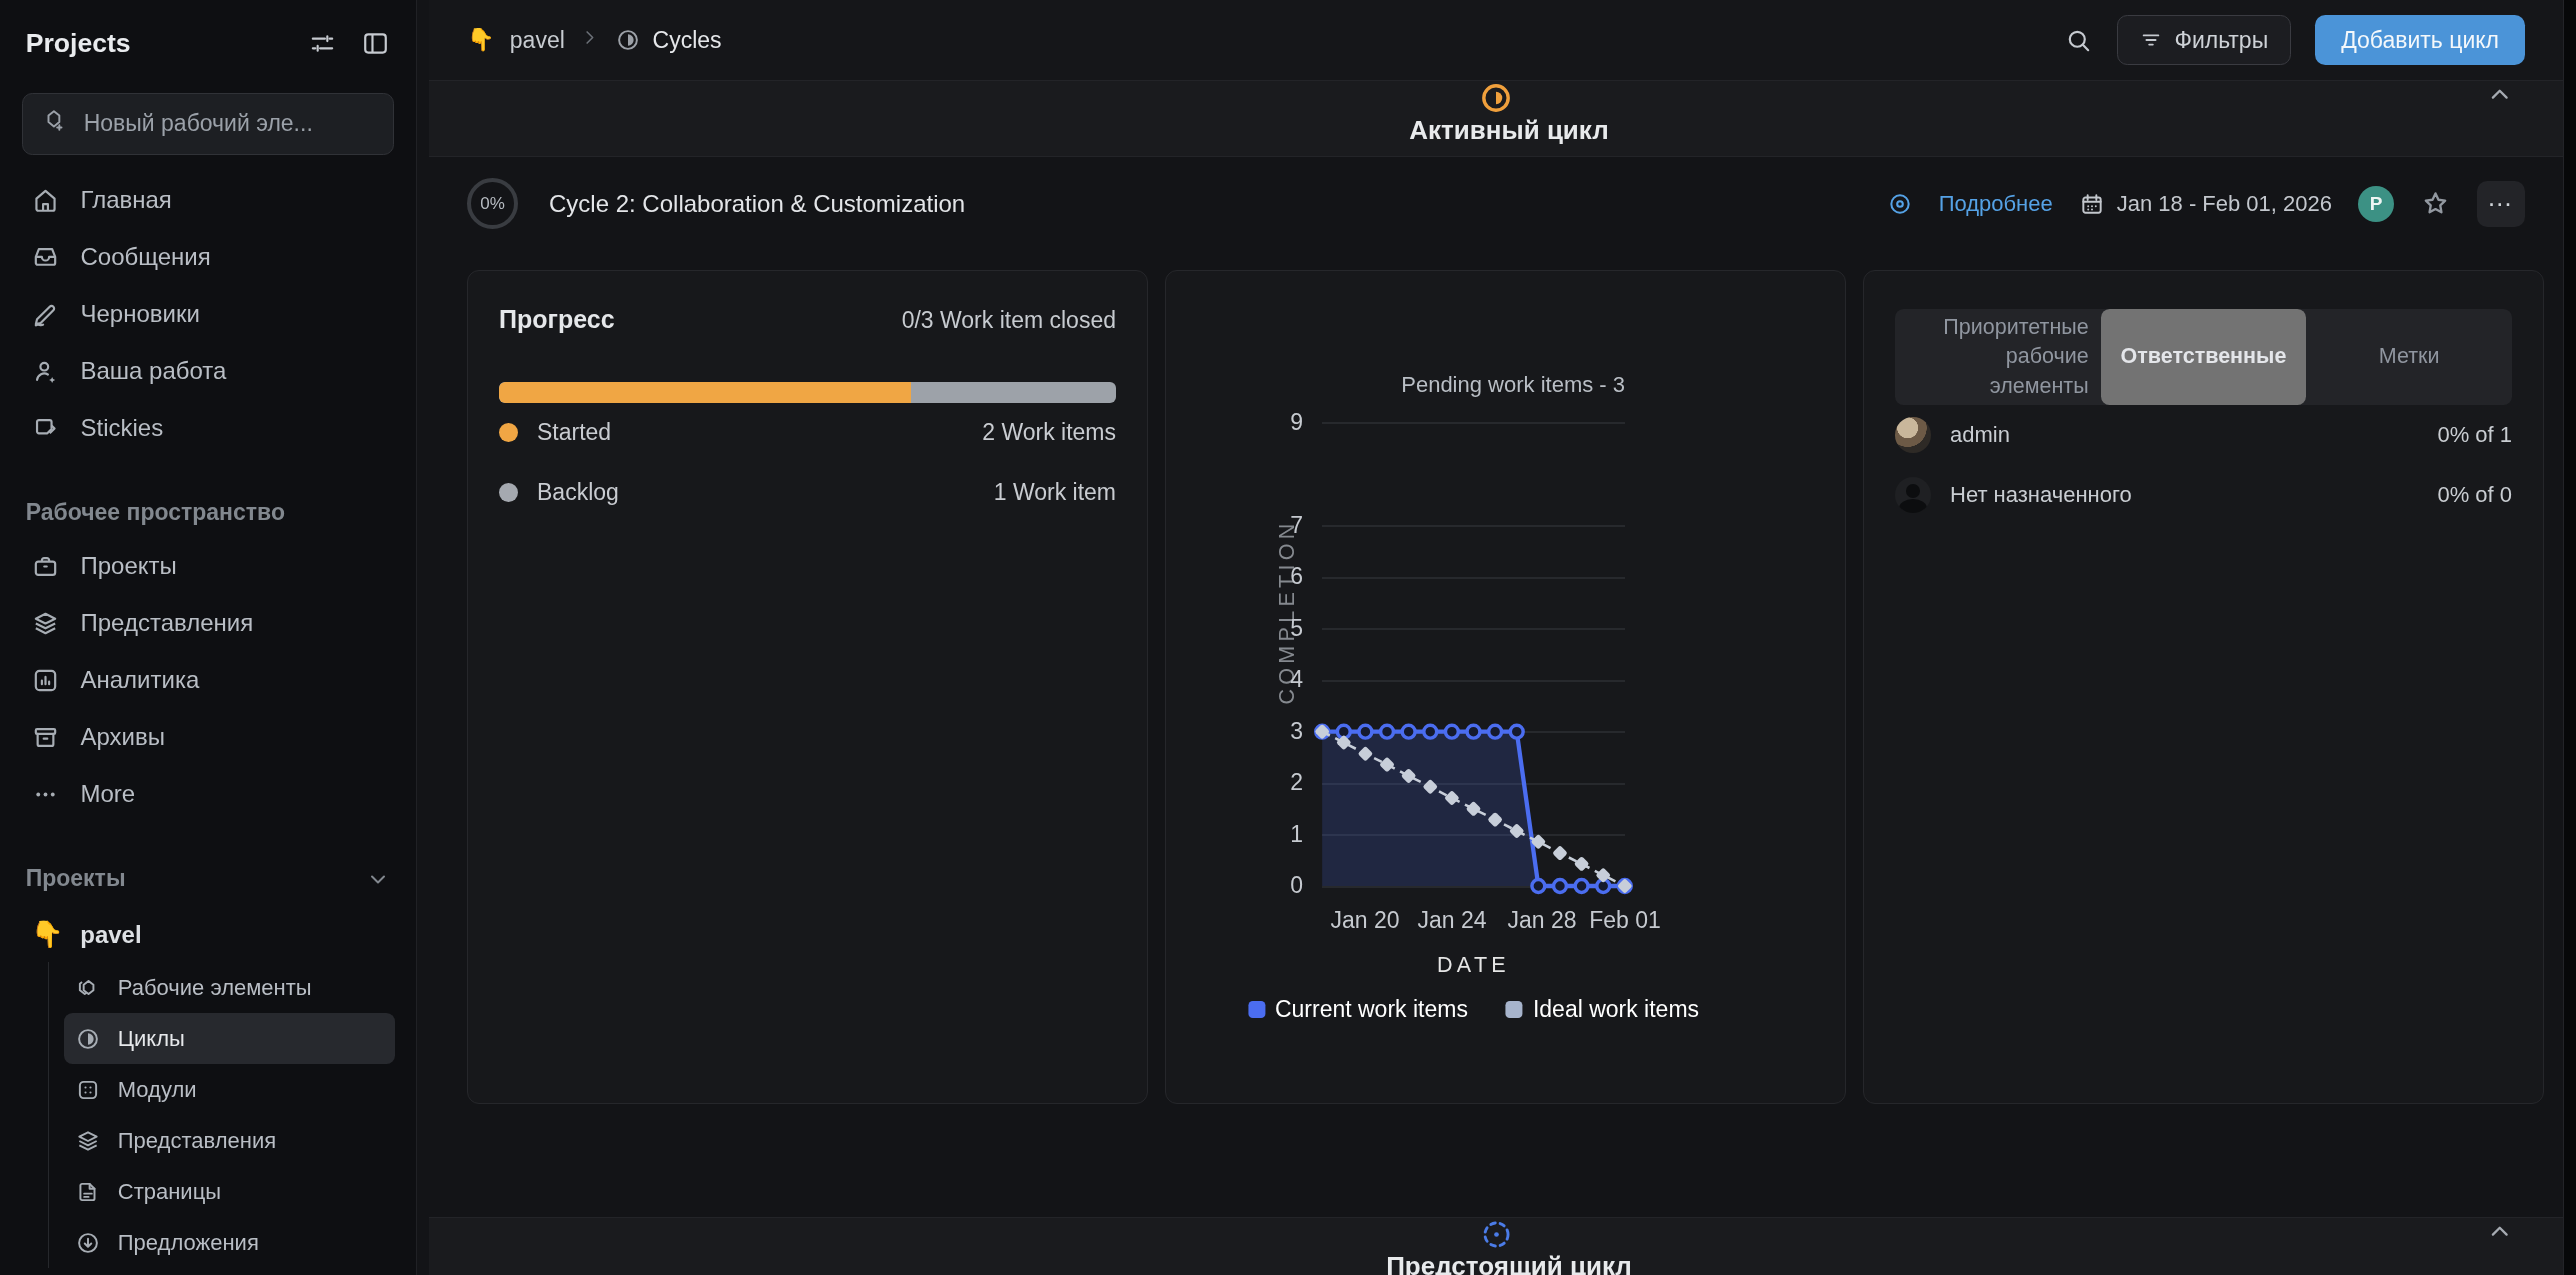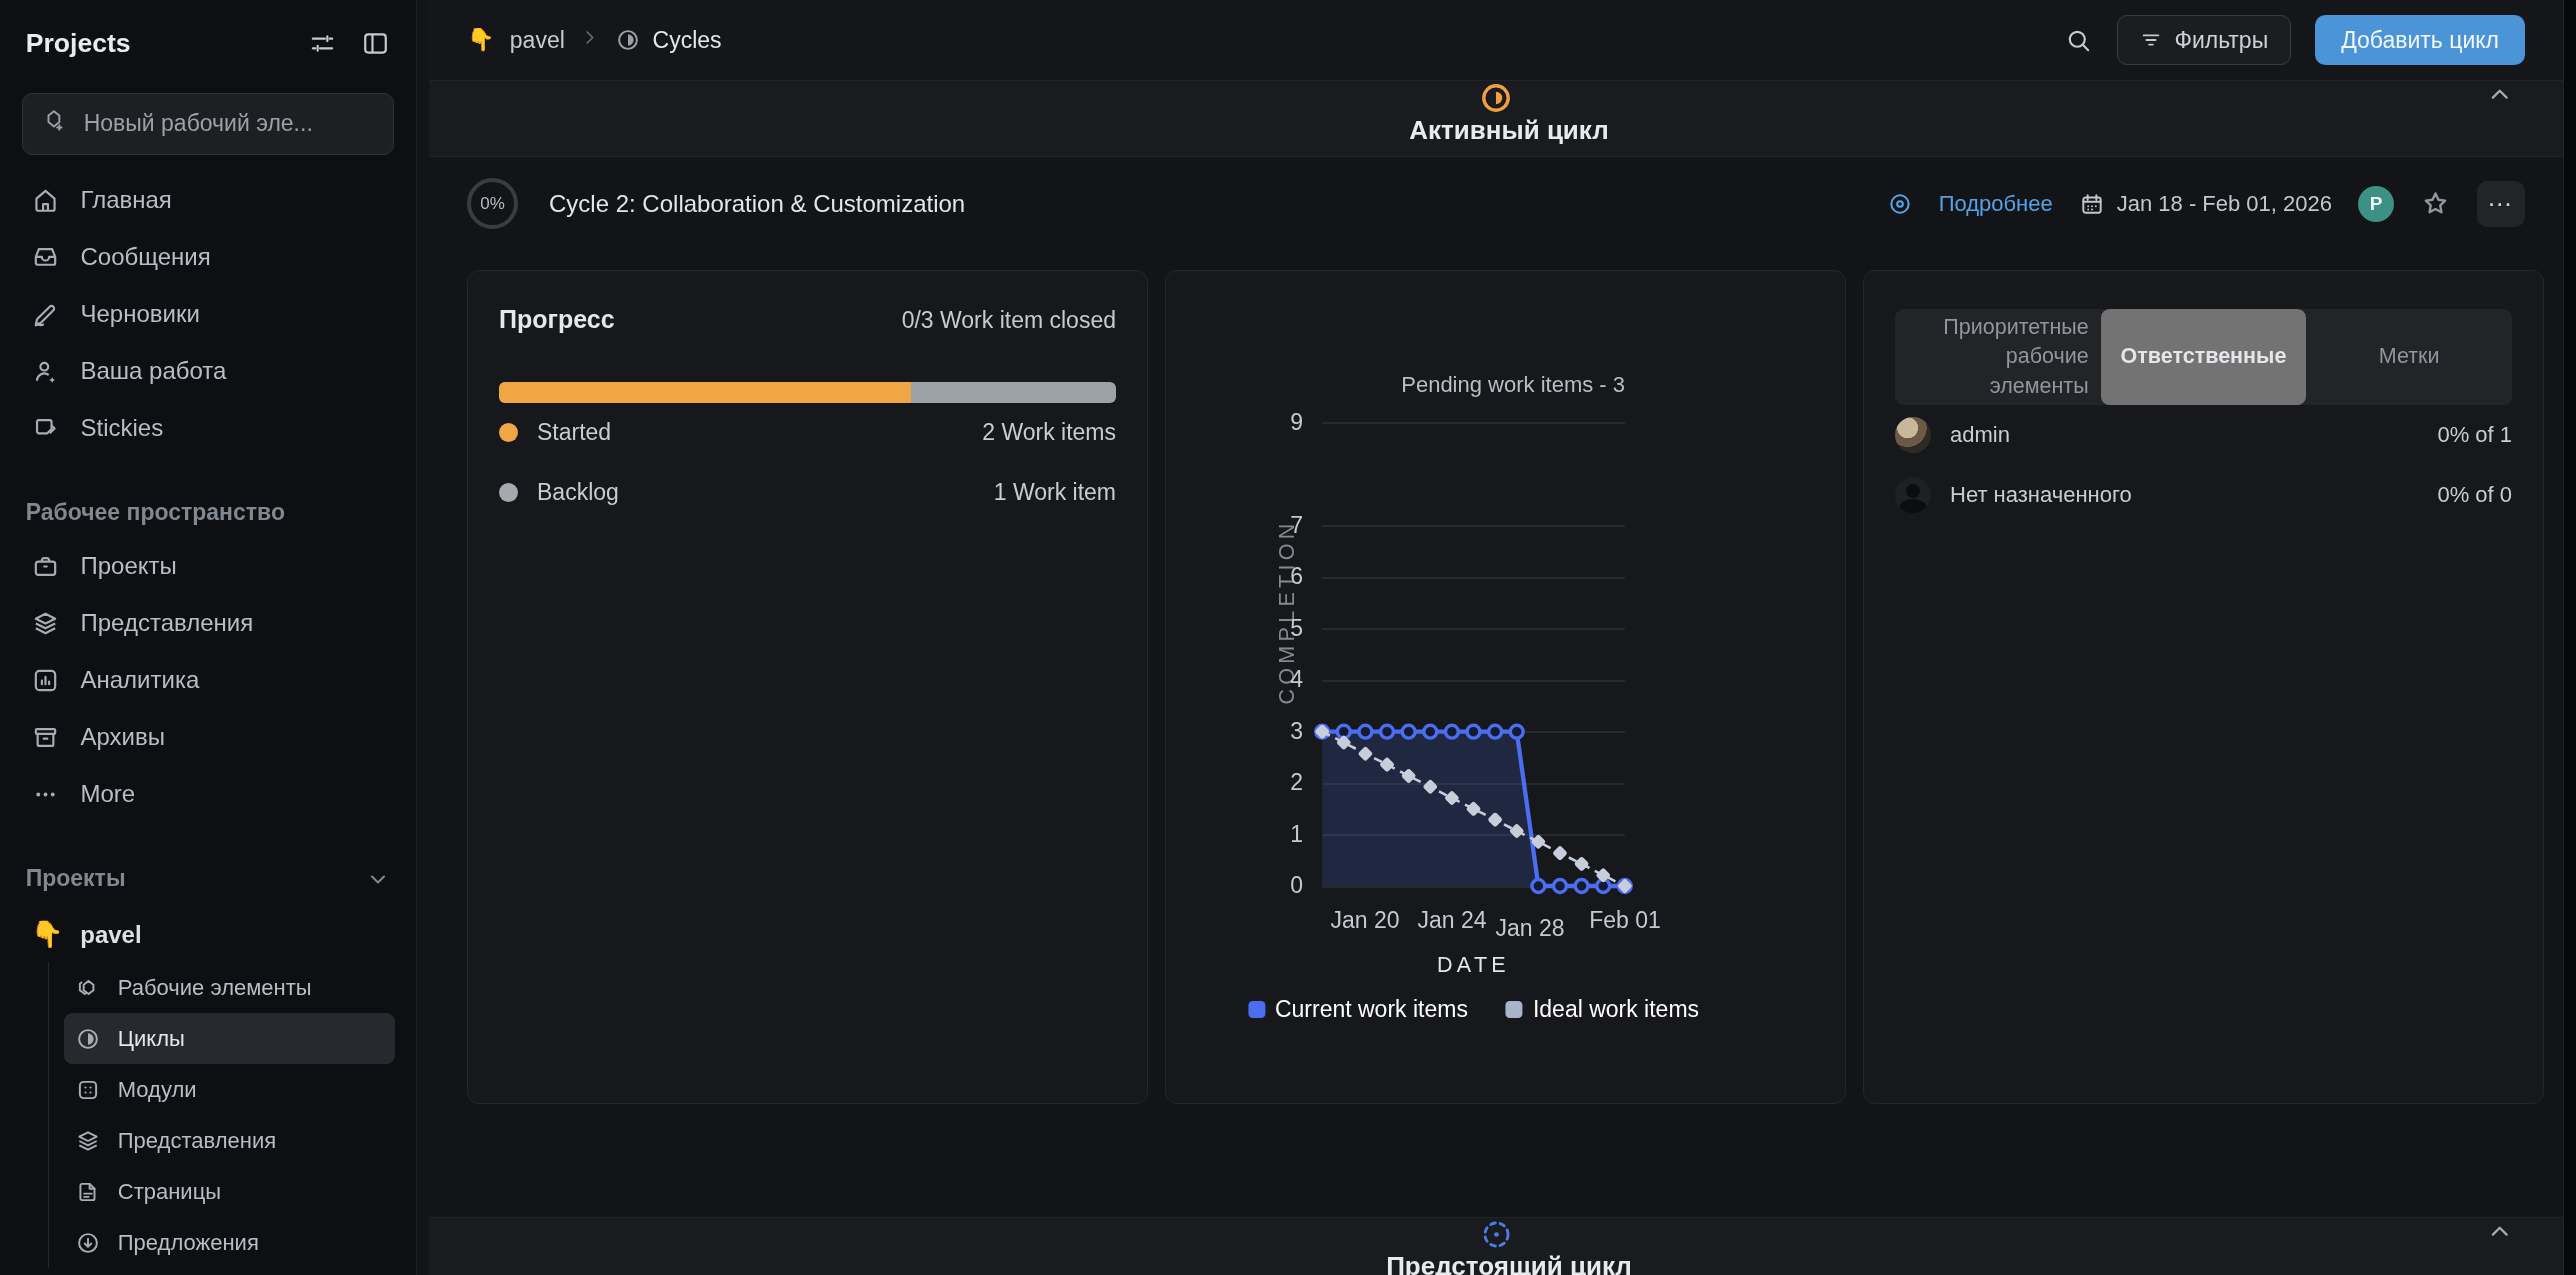--- a/index.html
+++ b/index.html
@@ -491,21 +491,21 @@
             <div class="gridline" style="top: 308px;"></div>
             <div class="ytick" style="top: 309px;">3</div>
             <div class="gridline" style="top: 360px;"></div>
             <div class="ytick" style="top: 360px;">2</div>
             <div class="gridline" style="top: 411px;"></div>
             <div class="ytick" style="top: 412px;">1</div>
             <div class="gridline" style="top: 463px;"></div>
             <div class="ytick" style="top: 463px;">0</div>
             <div class="xtick" style="left: 43px;">Jan 20</div>
             <div class="xtick" style="left: 130px;">Jan 24</div>
-            <div class="xtick" style="left: 208px; margin-top: 8px;">Jan 28</div>
+            <div class="xtick" style="left: 220px;">Jan 28</div>
             <div class="xtick" style="left: 303px;">Feb 01</div>
             <svg class="chart-svg" width="303" height="463" viewBox="0 0 353 540">
               <path d="M0,360 L25.214285714285715,360 L50.42857142857143,360 L75.64285714285714,360 L100.85714285714286,360 L126.07142857142857,360 L151.28571428571428,360 L176.5,360 L201.71428571428572,360 L226.92857142857142,360 L252.14285714285714,540 L277.35714285714283,540 L302.57142857142856,540 L327.7857142857143,540 L353,540 L353,540 L0,540 Z" fill="rgba(75,109,240,0.18)"></path>
               <polyline points="0,360 25.214285714285715,360 50.42857142857143,360 75.64285714285714,360 100.85714285714286,360 126.07142857142857,360 151.28571428571428,360 176.5,360 201.71428571428572,360 226.92857142857142,360 252.14285714285714,540 277.35714285714283,540 302.57142857142856,540 327.7857142857143,540 353,540" fill="none" stroke="#4b6df0" stroke-width="5" stroke-linejoin="round"></polyline>
               <circle cx="0" cy="360" r="7.5" fill="#151a2e" stroke="#4b6df0" stroke-width="4"></circle>
               <circle cx="25.214285714285715" cy="360" r="7.5" fill="#151a2e" stroke="#4b6df0" stroke-width="4"></circle>
               <circle cx="50.42857142857143" cy="360" r="7.5" fill="#151a2e" stroke="#4b6df0" stroke-width="4"></circle>
               <circle cx="75.64285714285714" cy="360" r="7.5" fill="#151a2e" stroke="#4b6df0" stroke-width="4"></circle>
               <circle cx="100.85714285714286" cy="360" r="7.5" fill="#151a2e" stroke="#4b6df0" stroke-width="4"></circle>
               <circle cx="126.07142857142857" cy="360" r="7.5" fill="#151a2e" stroke="#4b6df0" stroke-width="4"></circle>

